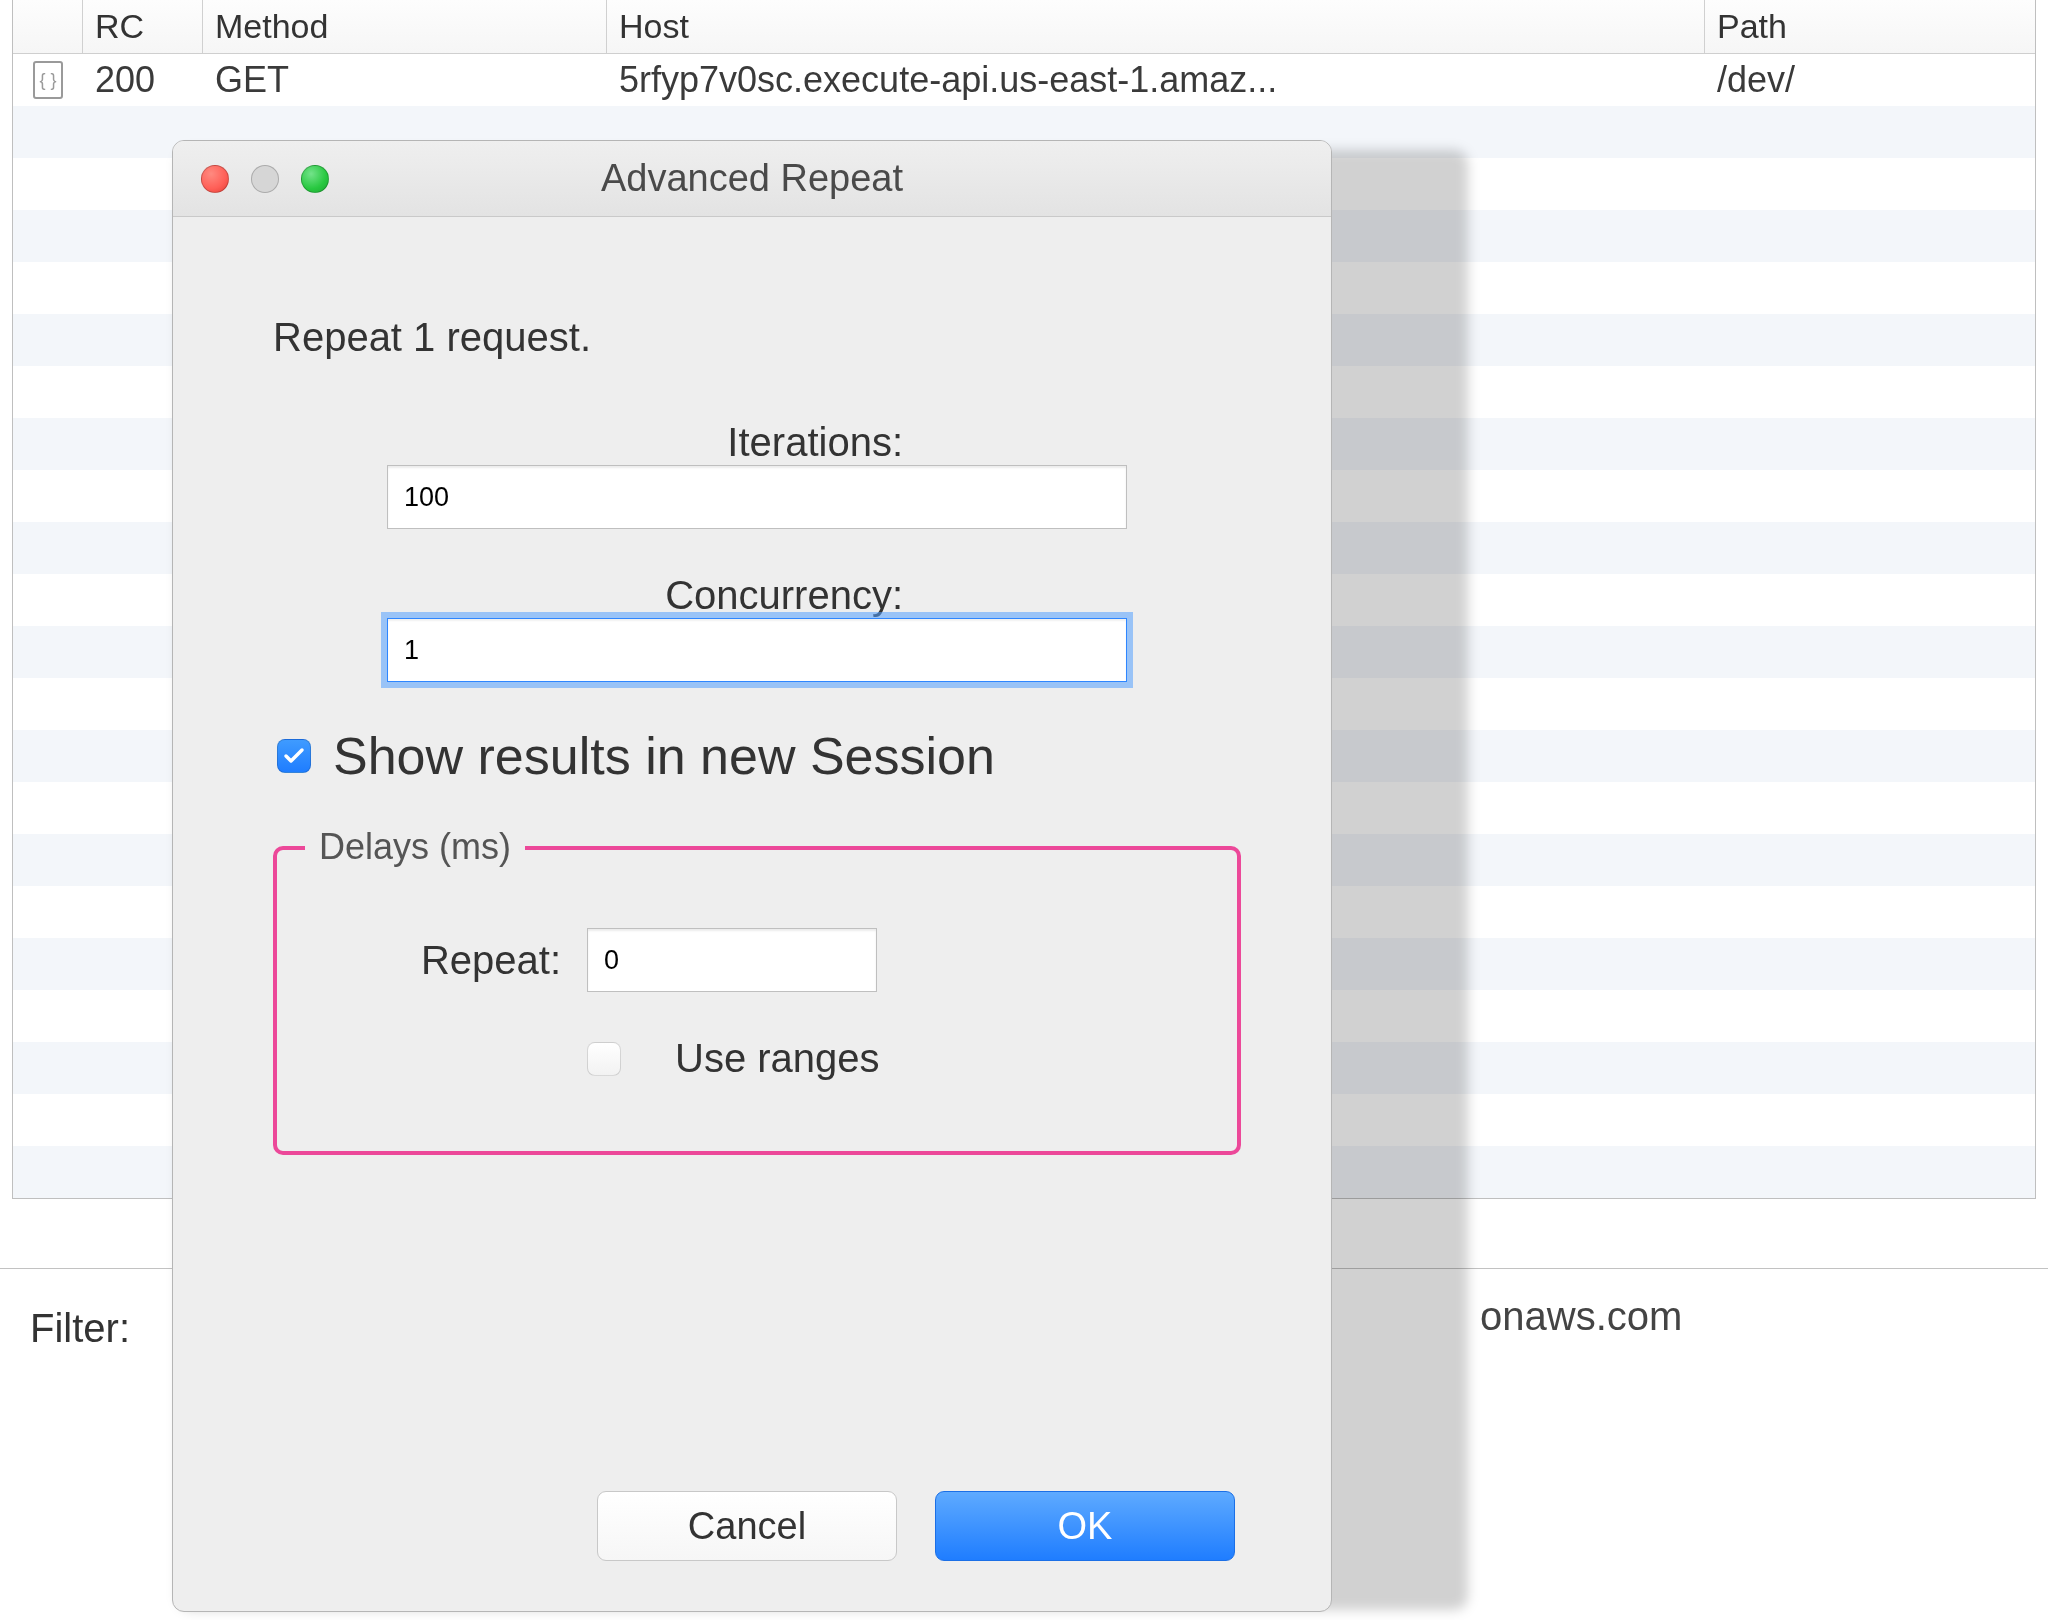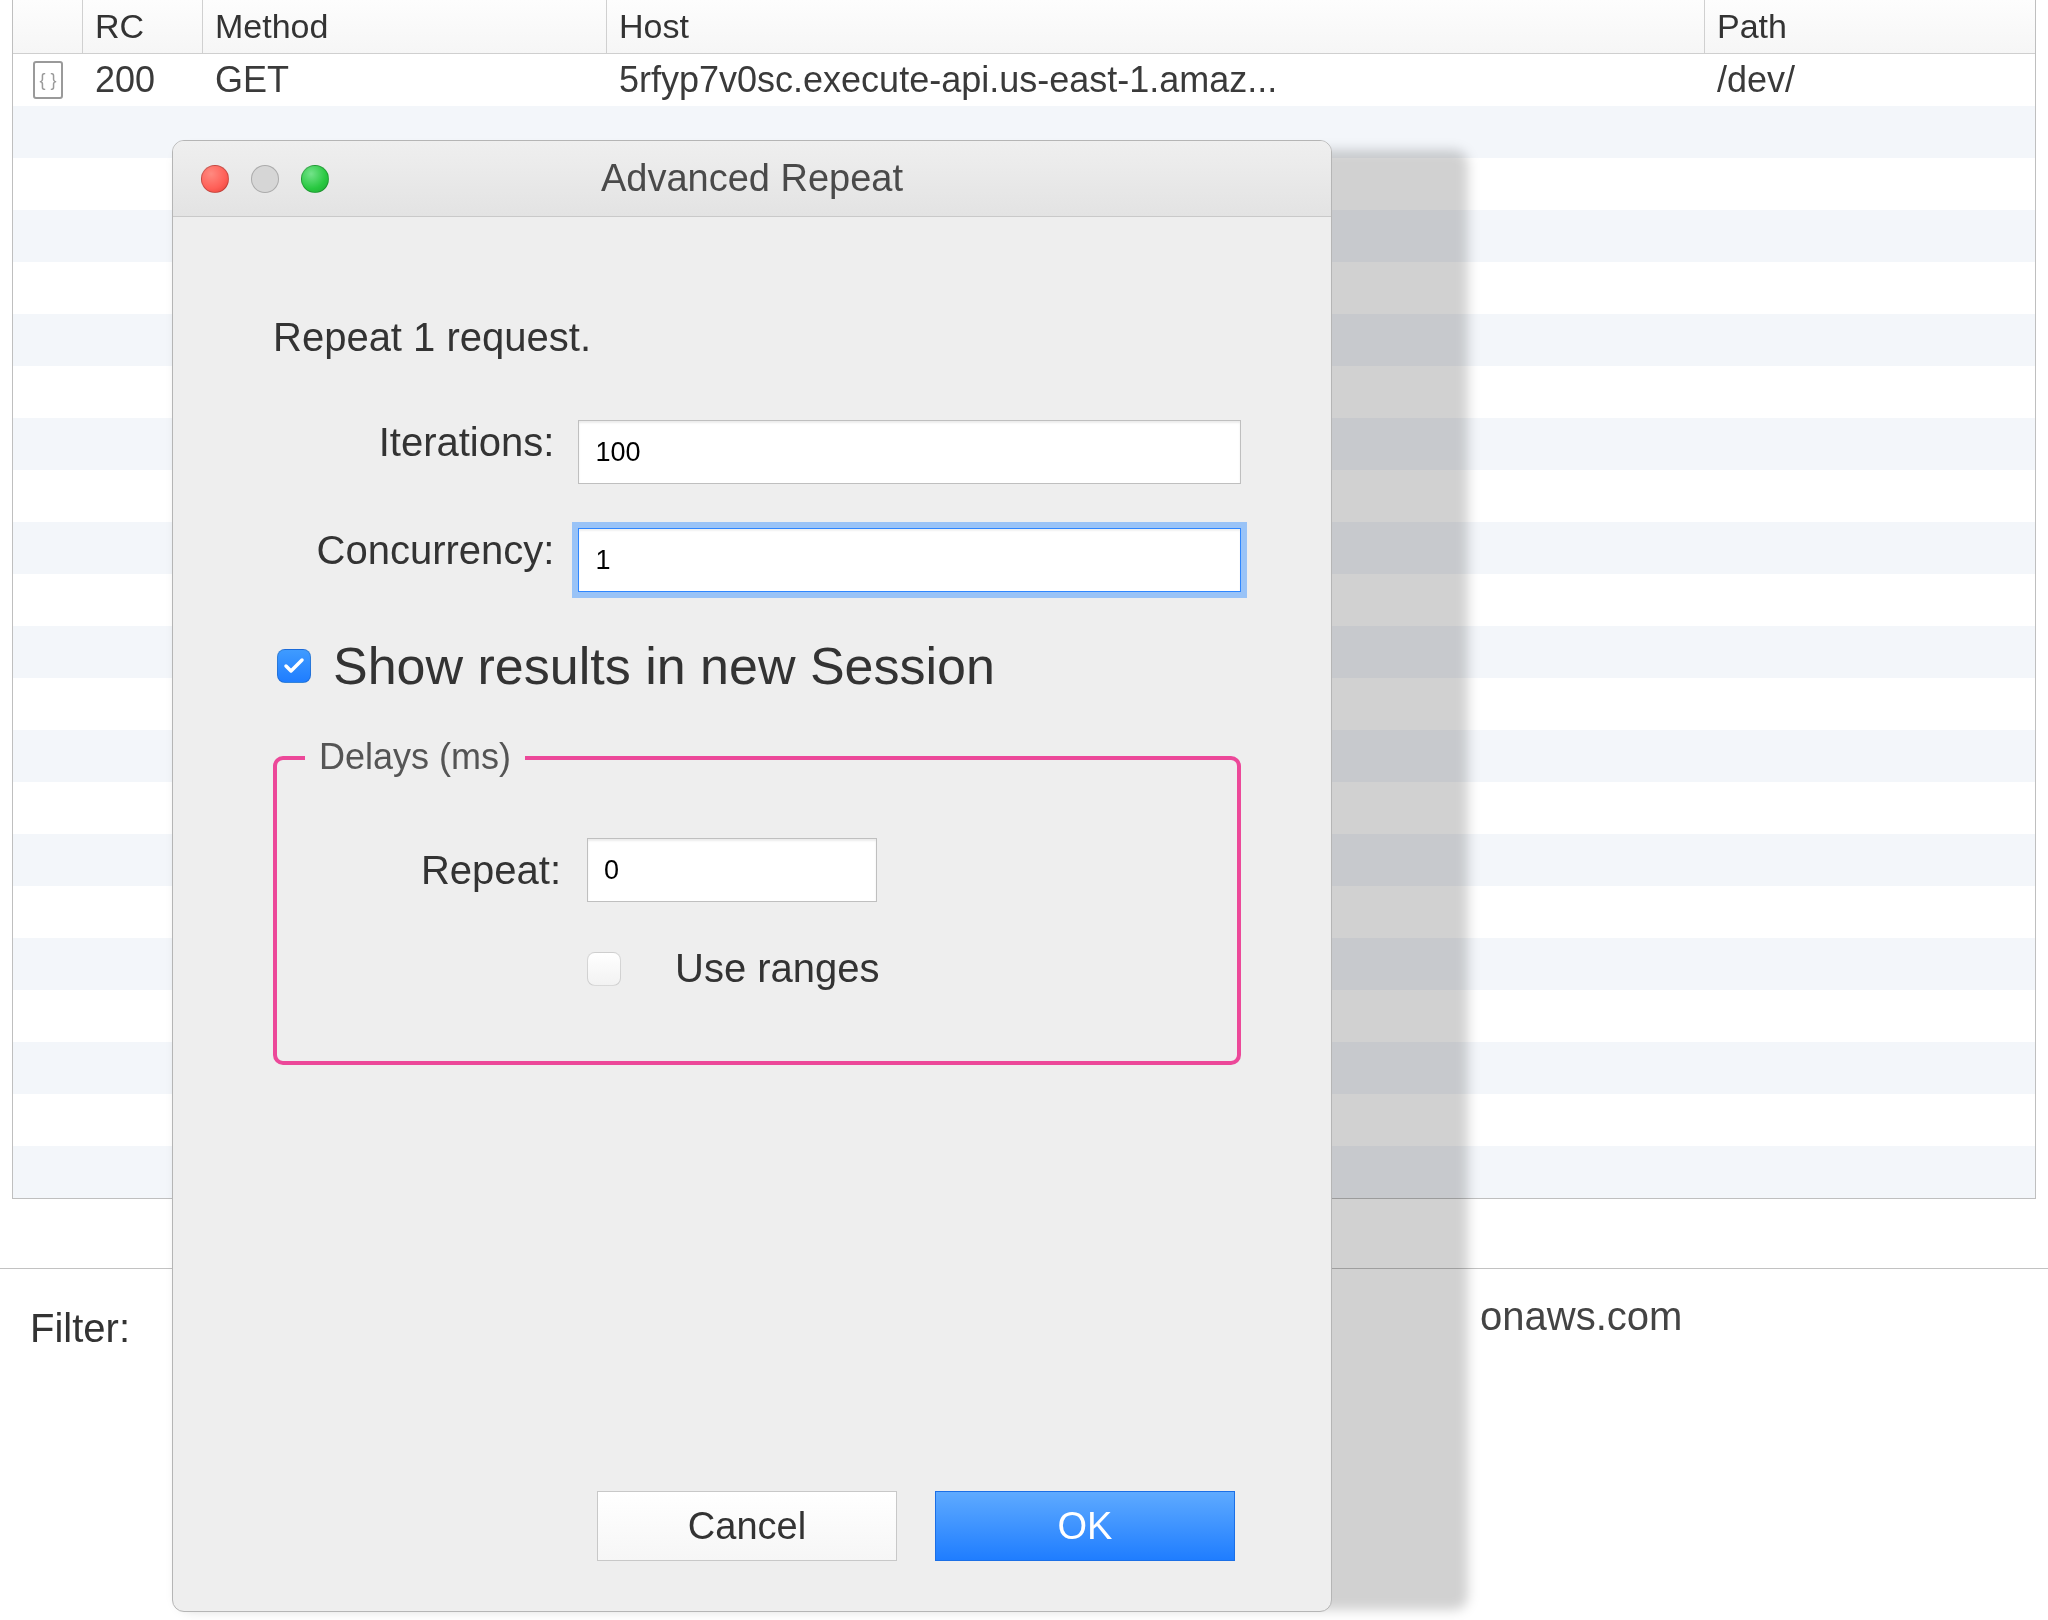--- a/index.html
+++ b/index.html
@@ -148,21 +148,23 @@
     padding: 48px 90px 0 100px;
     font-size: 40px;
     color: #333;
   }
   .subtitle {
     font-size: 40px;
     margin: 50px 0 60px 0;
   }
   .form-row {
     display: flex;
+    align-items: center;
     margin-bottom: 44px;
+    flex-direction: column;
   }
   .form-row .lbl {
     width: 340px;
     text-align: right;
     padding-right: 24px;
     font-size: 40px;
   }
   .text-input {
     height: 64px;
     font-size: 27px;
@@ -240,21 +242,21 @@
   .btn-row {
     position: absolute;
     right: 96px;
     bottom: 50px;
     display: flex;
     gap: 38px;
   }
   .mac-btn {
     width: 300px;
     height: 70px;
-    border-radius: 0;
+    border-radius: 9px;
     font-size: 38px;
     display: flex;
     align-items: center;
     justify-content: center;
     cursor: pointer;
     user-select: none;
   }
   .btn-default {
     background: linear-gradient(#ffffff, #f6f6f6);
     border: 1px solid #c8c8c8;

